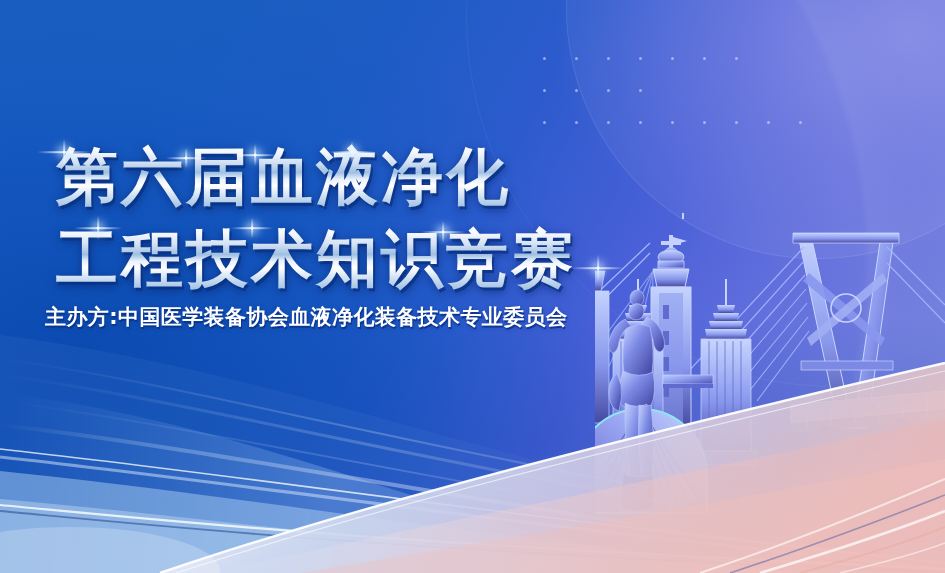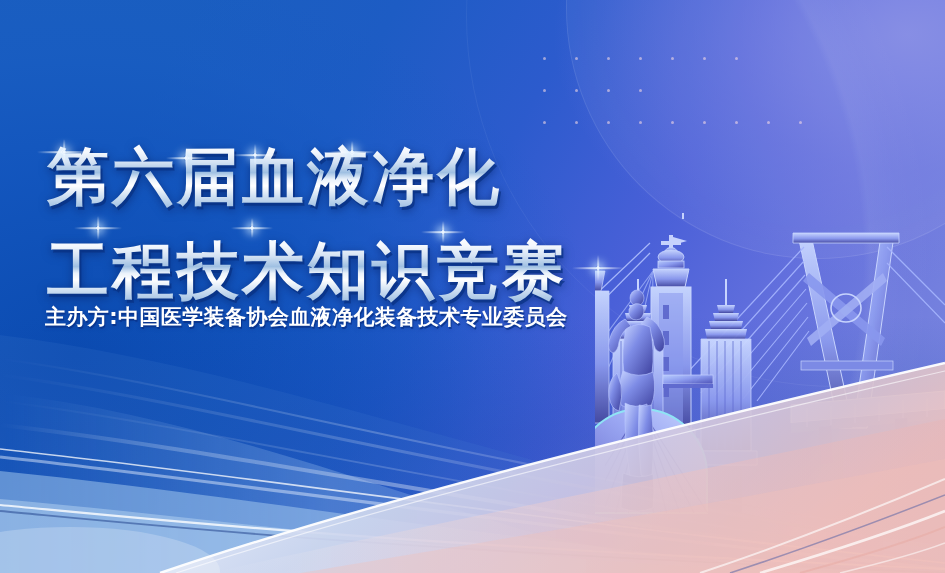--- a/index.html
+++ b/index.html
@@ -60,33 +60,33 @@
 
   
   .city{position:absolute;right:0;bottom:0;width:350px;height:360px;}
   .city svg{display:block;width:350px;height:360px;}
 
   
   .ribbons{position:absolute;left:0;bottom:0;width:945px;height:330px;}
   .ribbons svg{display:block;width:945px;height:330px;}
 
   
-  .titleblock{position:absolute;left:47px;top:140px;}
+  .titleblock{position:absolute;left:56px;top:140px;}
   .tline{
     font-size:62px;line-height:74px;font-weight:700;letter-spacing:3px;
     background:linear-gradient(to bottom,
       #ffffff 0%, #f4f8fd 16%, #d4e2f3 30%,
       #9fc0e2 44%, #eaf2fb 53%, #ffffff 62%,
       #cfe0f2 76%, #aac7e6 88%, #8fb4dd 100%);
     -webkit-background-clip:text;background-clip:text;
     -webkit-text-fill-color:transparent;color:transparent;
     filter:drop-shadow(2px 3px 0 rgba(8,48,130,.72)) drop-shadow(0 2px 5px rgba(5,35,105,.6));
     white-space:nowrap;
   }
-  .tline.l2{margin-top:20px;}
+  .tline.l2{margin-top:8px;}
 
   
   .spark{position:absolute;pointer-events:none;}
   .spark i{position:absolute;left:50%;top:50%;transform:translate(-50%,-50%);}
   .spark .core{width:5px;height:5px;border-radius:50%;
     background:radial-gradient(circle,#fff 0%,rgba(220,238,255,.9) 40%,rgba(160,205,255,0) 72%);
     box-shadow:0 0 9px 4px rgba(200,230,255,.75);}
   .spark .hb{width:54px;height:1.6px;
     background:linear-gradient(to right,rgba(255,255,255,0),rgba(255,255,255,.95),rgba(255,255,255,0));}
   .spark .vb{width:1.6px;height:26px;

